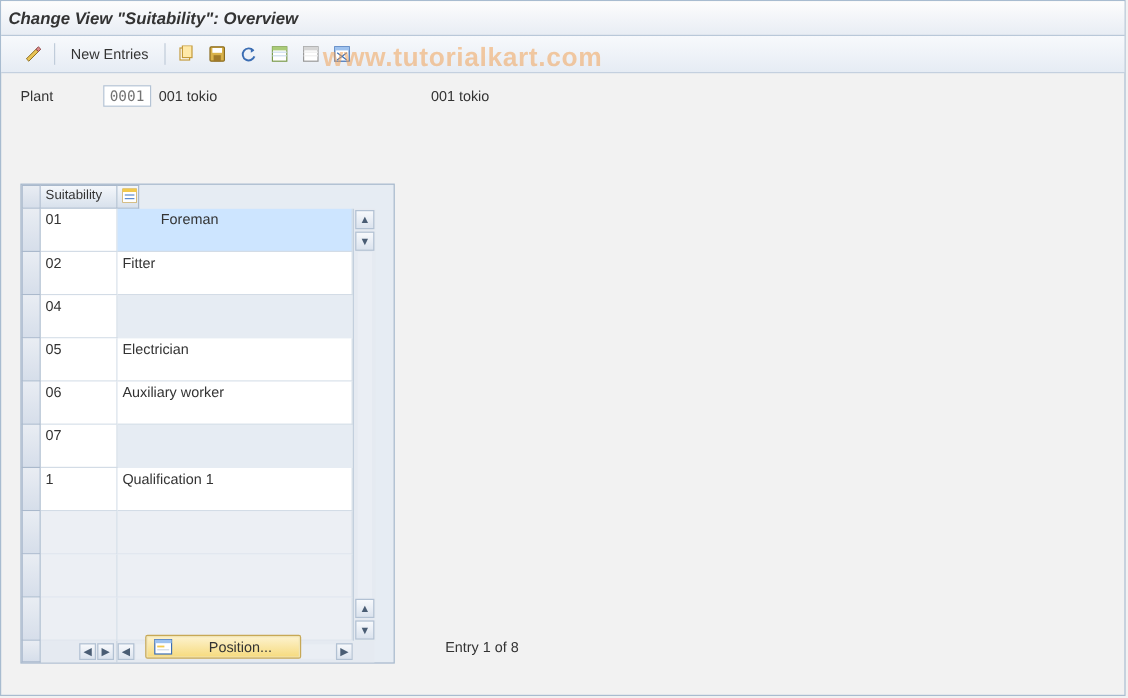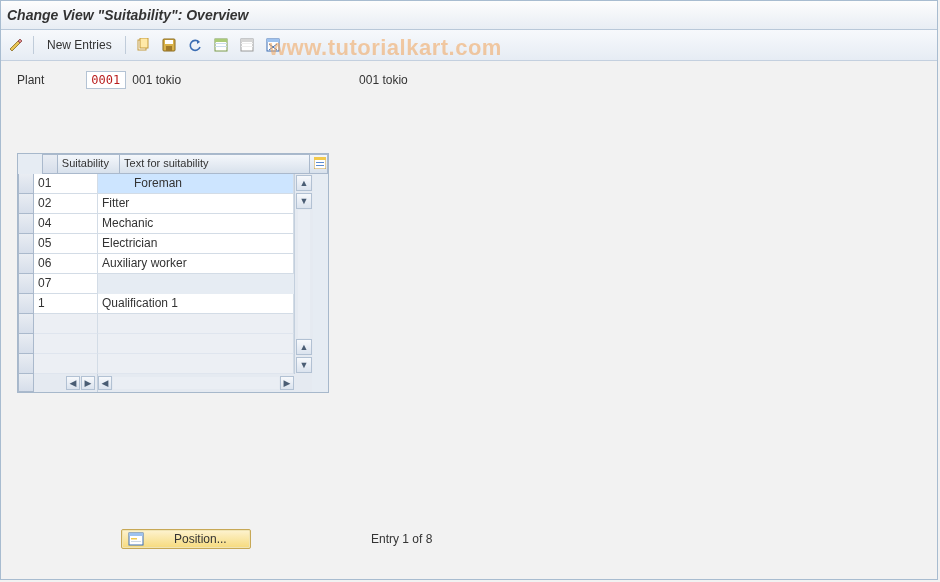--- a/index.html
+++ b/index.html
@@ -35,21 +35,21 @@
     font-size: 14px;
     color: #333;
   }
   
   .toolbar {
     height: 30px;
     background: linear-gradient(#f7f9fc,#e6ecf4);
     border-bottom: 1px solid #c4d0df;
     display: flex;
     align-items: center;
-    padding-left: 4px;
+    padding-left: 16px;
     gap: 4px;
   }
   .tool-btn {
     width: 20px;
     height: 20px;
     border: 1px solid transparent;
     display: inline-flex;
     align-items: center;
     justify-content: center;
     cursor: pointer;
@@ -83,21 +83,21 @@
     margin-bottom: 2px;
   }
   .field-label {
     color: #333;
   }
   .field-value-box {
     border: 1px solid #b4c3d4;
     background: #fff;
     padding: 1px 4px;
     font-family: "DejaVu Sans Mono","Consolas",monospace;
-    color: #b91c1c;
+    color: #737373;
     min-width: 30px;
     text-align: left;
   }
   .field-desc {
     color: #333;
   }
   .field-desc2 {
     color: #333;
     margin-left:136px;
   }
@@ -107,21 +107,20 @@
     margin-top: 64px;
     width: 310px;
     border: 1px solid #a7b8cb;
     background: #e6ecf3;
     display: flex;
     flex-direction: column;
   }
   .table-header-row {
     display: flex;
     height: 20px;
-    margin-left: 24px;
   }
   .th {
     border: 1px solid #aab9cc;
     border-left: none;
     background: linear-gradient(#f4f7fb,#d8e1ec);
     font-size: 11px;
     color: #333;
     padding: 2px 4px;
     box-sizing: border-box;
     overflow: hidden;
@@ -137,21 +136,21 @@
   }
 
   .table-body {
     display: flex;
   }
   .rows {
     flex: 0 0 auto;
   }
   .tr {
     display: flex;
-    height: 20px;
+    height: 36px;
   }
   .rowhandle {
     width:16px;
     border:1px solid #aab9cc;
     border-top:none;
     background:linear-gradient(#e9edf3,#d6deea);
     box-sizing:border-box;
     cursor:pointer;
   }
   .td {
@@ -323,21 +322,20 @@
       <span class="field-label">Plant</span>
       <span class="field-value-box">0001</span>
       <span class="field-desc" style="margin-left:-36px;">001 tokio</span>
       <span class="field-desc2">001 tokio</span>
     </div>
 
     <div class="table-wrap">
       <div class="table-header-row">
         <div class="th rowhandle-th"></div>
         <div class="th col-code">Suitability</div>
-        <div class="th col-text">Text for suitability</div>
         <div class="th col-config">
           <span class="config-icon">
             <svg width="12" height="12" viewBox="0 0 12 12">
                 <rect x="0" y="0" width="12" height="12" fill="#fff" stroke="#c49a3a"></rect>
                 <rect x="0" y="0" width="12" height="3" fill="#f2c94c"></rect>
                 <rect x="2" y="5" width="8" height="1" fill="#5b8bd0"></rect>
                 <rect x="2" y="8" width="8" height="1" fill="#5b8bd0"></rect>
               </svg>
           </span>
         </div>
@@ -351,21 +349,20 @@
               <div class="td text selected-cell">Foreman</div>
             </div>
             <div class="tr">
               <div class="rowhandle"></div>
               <div class="td code">02</div>
               <div class="td text">Fitter</div>
             </div>
             <div class="tr">
               <div class="rowhandle"></div>
               <div class="td code">04</div>
-              <div class="td text">Mechanic</div>
             </div>
             <div class="tr">
               <div class="rowhandle"></div>
               <div class="td code">05</div>
               <div class="td text">Electrician</div>
             </div>
             <div class="tr">
               <div class="rowhandle"></div>
               <div class="td code">06</div>
               <div class="td text">Auxiliary worker</div>

